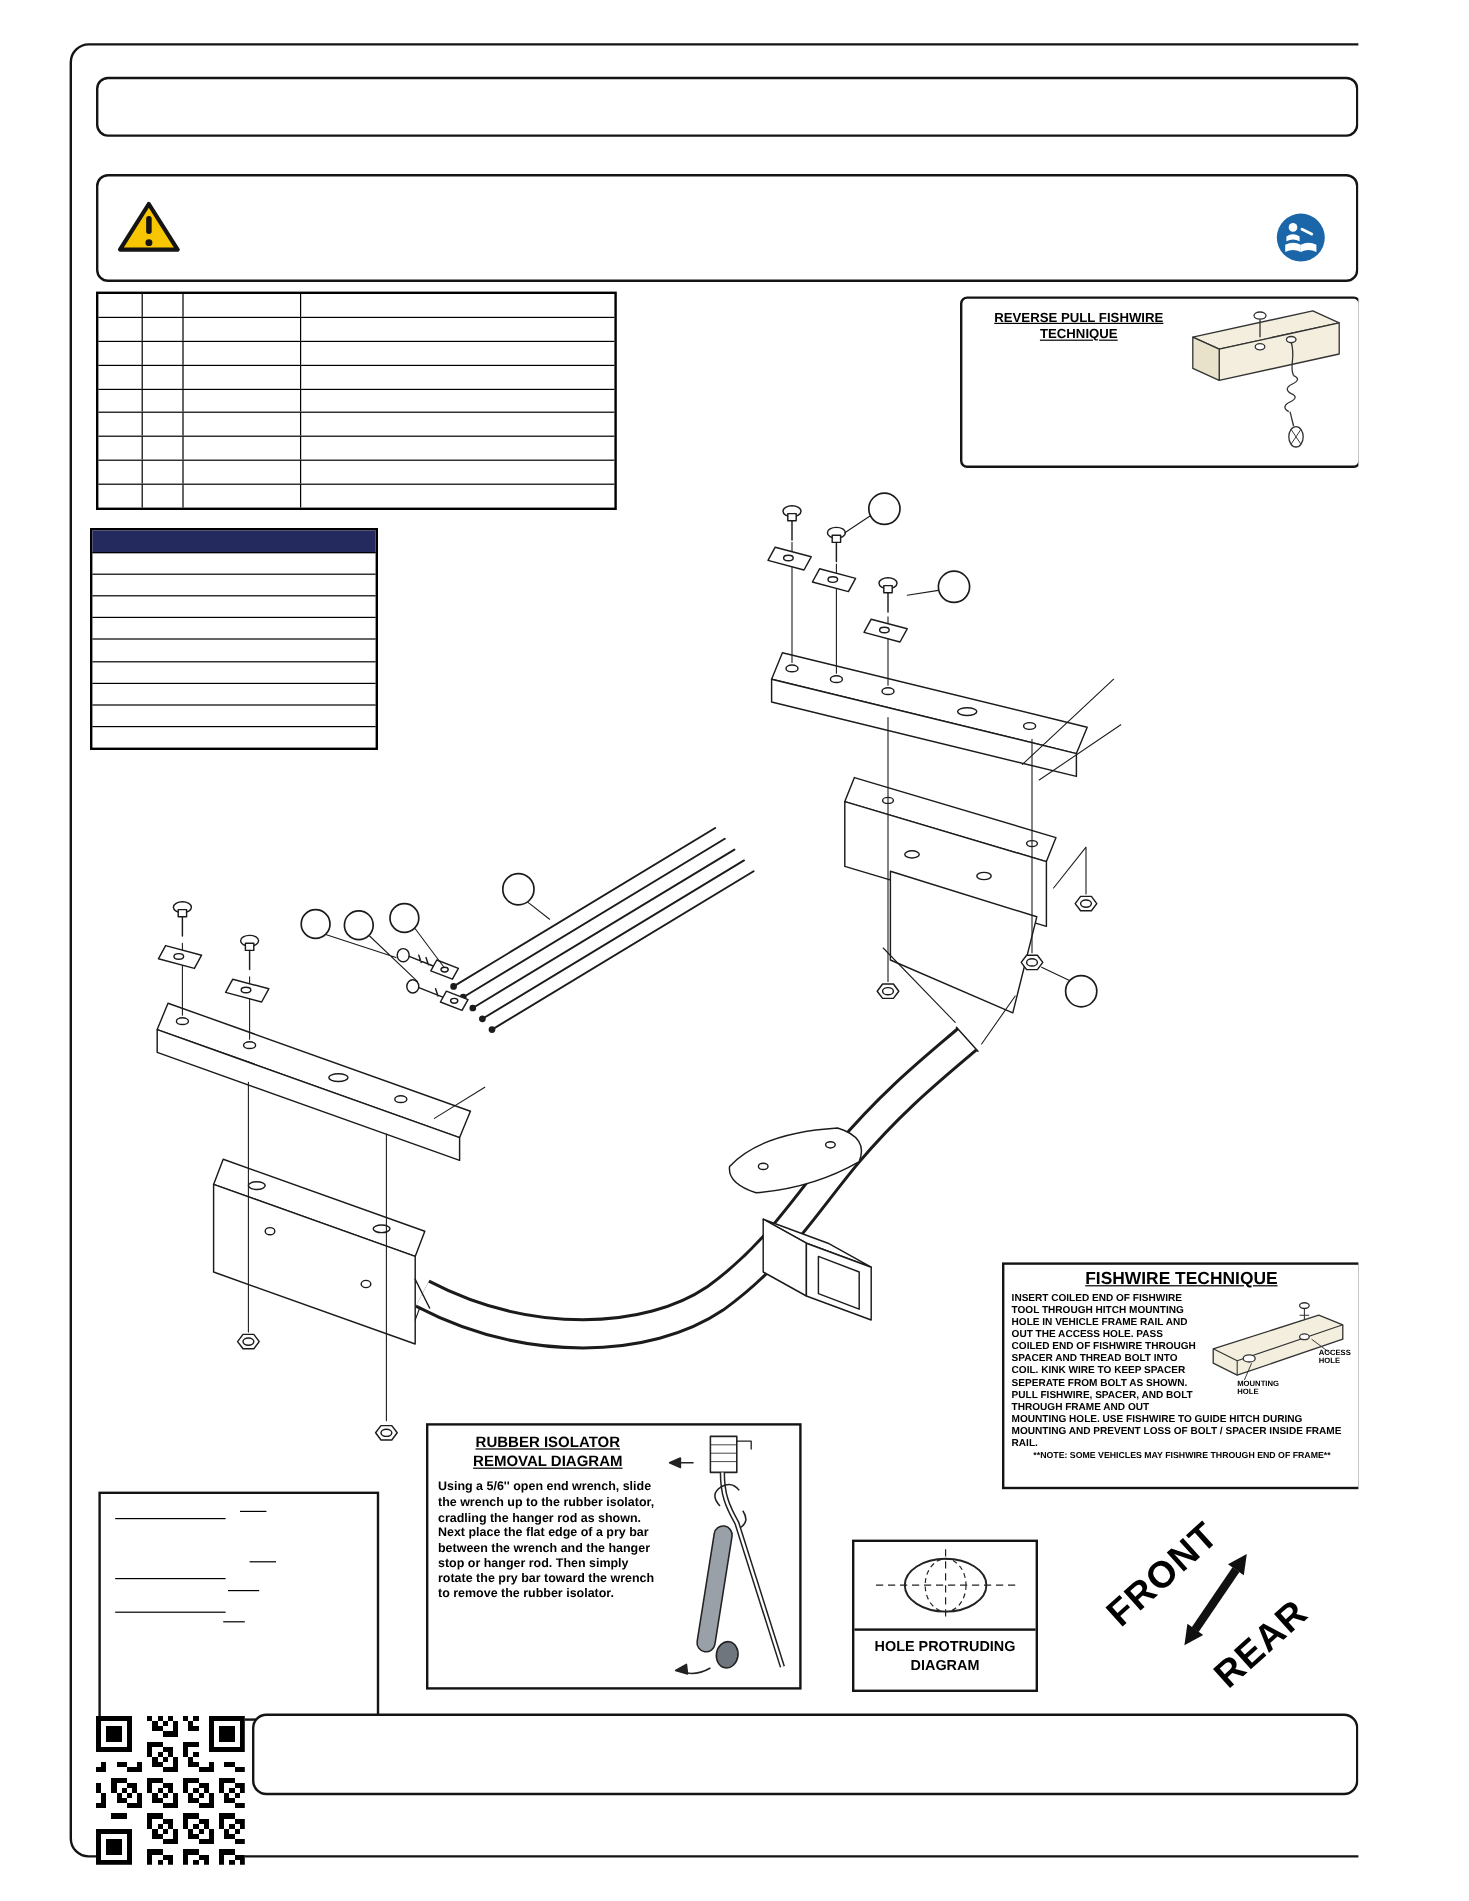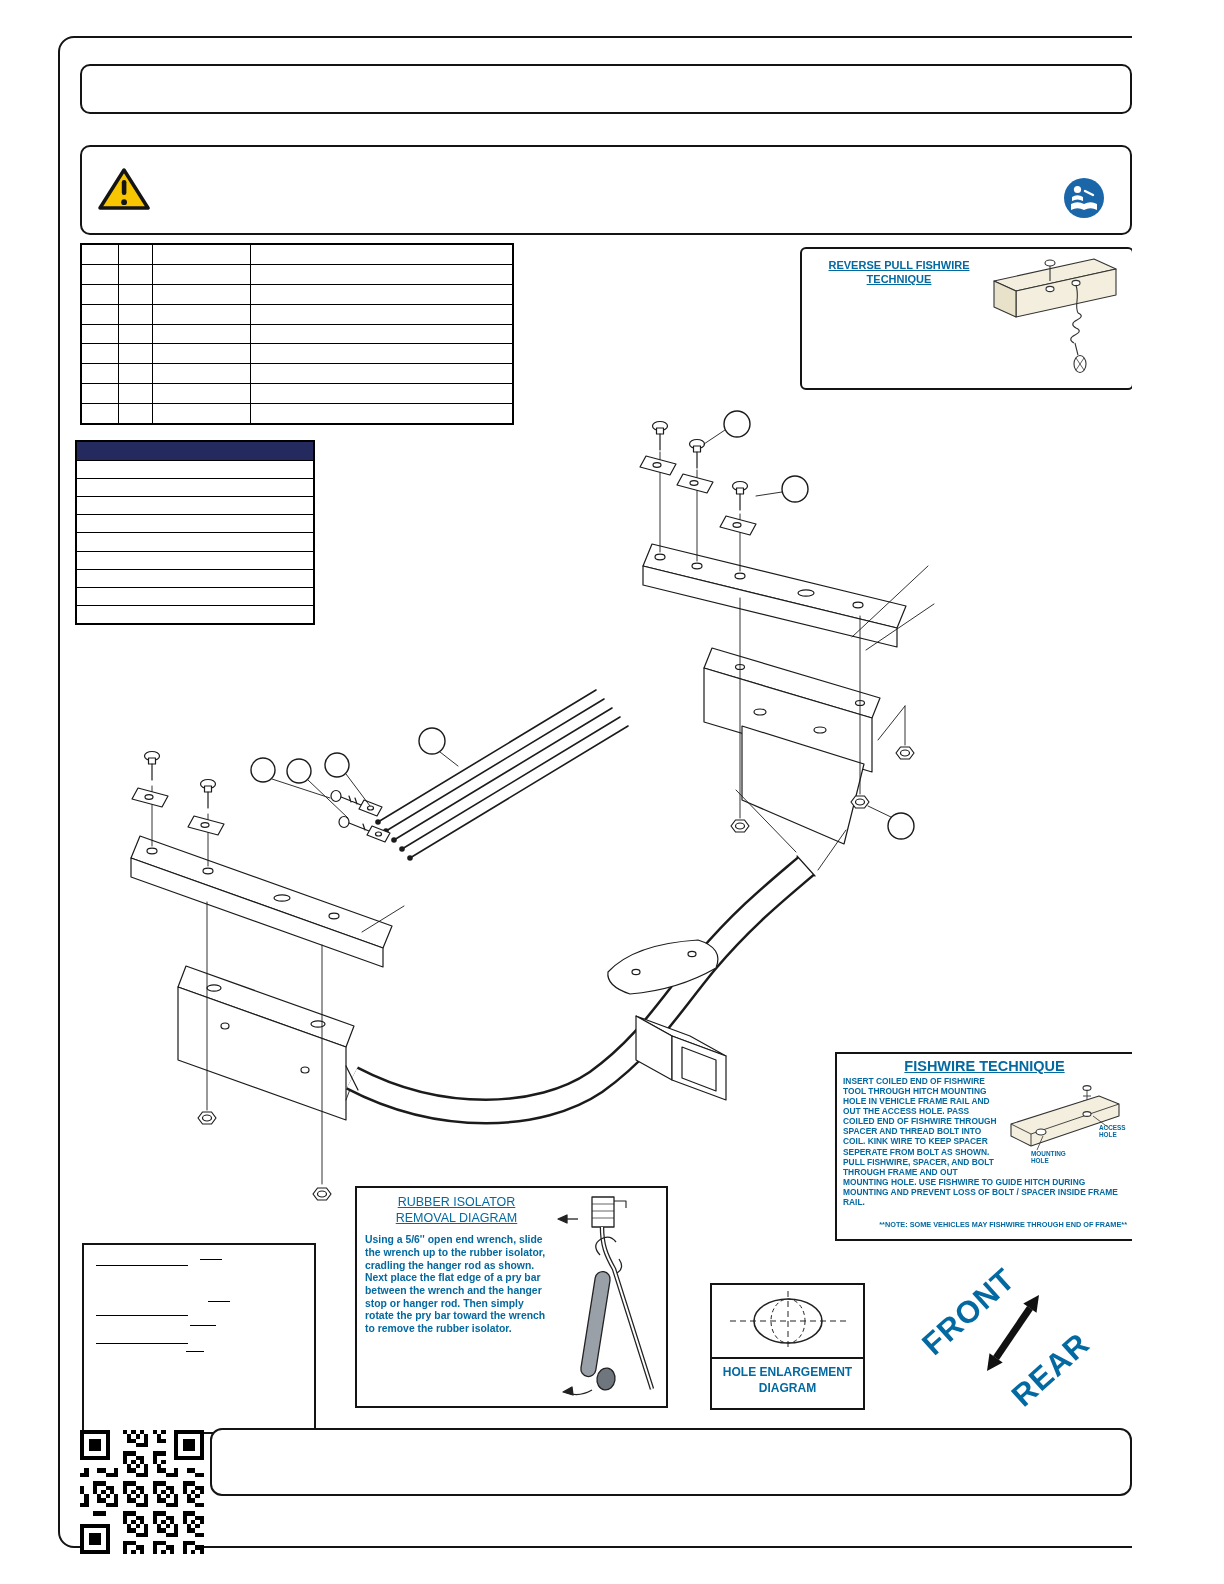--- a/index.html
+++ b/index.html
@@ -1,17 +1,17 @@
 <!DOCTYPE html>
 <html><head>
 <meta charset="utf-8">
 <style>
   html,body{margin:0;padding:0;background:#ffffff;}
   .page{position:relative;width:1132px;height:1584px;background:#fff;
-        font-family:"Liberation Sans",sans-serif;color:#0369a1;overflow:hidden;}
+        font-family:"Liberation Sans",sans-serif;color:#000000;overflow:hidden;}
   .abs{position:absolute;}
   .frame{border:2.5px solid #141414;border-radius:16px;}
   .box{background:#fff;border:2px solid #141414;}
   .pre{white-space:pre-line;}
 
   .outer-frame{left:58px;top:36px;width:1104px;height:1508px;}
   .header-box{left:80px;top:64px;width:1048px;height:46px;border:2px solid #141414;border-radius:10px;}
   .warning-box{left:80px;top:145px;width:1048px;height:86px;border:2px solid #141414;border-radius:10px;}
   .warning-icon{left:16px;top:19px;}
   .manual-icon{left:981px;top:30px;}
@@ -39,26 +39,26 @@
   .rp-body{position:absolute;left:12px;top:62px;width:242px;font-size:9.5px;font-weight:bold;line-height:1.24;}
 
   
   .fishwire-box{left:835px;top:1052px;width:295px;height:185px;}
   .fw-title{text-align:center;font-size:14.5px;font-weight:bold;text-decoration:underline;margin-top:4px;}
   .fw-content{padding:2px 5px 0 6px;font-size:8.4px;font-weight:bold;line-height:1.2;}
   .fw-illustration{float:right;position:relative;width:120px;height:96px;margin:0 0 2px 4px;}
   .fw-label{position:absolute;font-size:6.4px;font-weight:bold;line-height:1.1;}
   .fw-label-access{left:92px;top:48px;}
   .fw-label-mounting{left:24px;top:74px;}
-  .fw-note{clear:both;text-align:right;font-size:7.3px;font-weight:bold;margin-top:14px;}
+  .fw-note{clear:both;text-align:center;font-size:7.3px;font-weight:bold;margin-top:2px;}
 
   
   .rubber-box{left:355px;top:1186px;width:313px;height:222px;padding:5px 6px;box-sizing:border-box;}
   .rb-illustration{float:right;width:112px;height:206px;}
-  .rb-title{text-align:center;font-size:12.5px;font-weight:normal;text-decoration:underline;line-height:1.25;margin:2px 4px 0 2px;}
+  .rb-title{text-align:center;font-size:12.5px;font-weight:bold;text-decoration:underline;line-height:1.25;margin:2px 4px 0 2px;}
   .rb-p{font-size:10.4px;font-weight:bold;line-height:1.22;margin:8px 0 0 2px;}
 
   
   .hole-box{left:710px;top:1283px;width:155px;height:127px;box-sizing:border-box;}
   .hb-illustration{height:72px;}
   .hb-label{border-top:2px solid #141414;text-align:center;font-size:12px;font-weight:bold;line-height:1.3;padding:6px 2px;}
 
   
   .weights-box{left:82px;top:1243px;width:230px;height:187px;}
   .blank-line{position:absolute;border-top:1.8px solid #000;height:0;}
@@ -413,21 +413,21 @@
     <div class="hb-illustration">
       <svg width="151" height="72" viewBox="0 0 151 72">
         <g fill="none" stroke="#222">
           <ellipse cx="76" cy="36" rx="34" ry="22" stroke-width="1.6"></ellipse>
           <ellipse cx="76" cy="36" rx="17" ry="22" stroke-width="1" stroke-dasharray="4 3"></ellipse>
           <path d="M18,36 H134" stroke-dasharray="6 4" stroke-width="1"></path>
           <path d="M76,6 V66" stroke-dasharray="6 4" stroke-width="1"></path>
         </g>
       </svg>
     </div>
-    <div class="hb-label pre">HOLE ENLARGEMENT
+    <div class="hb-label pre">HOLE PROTRUDING
 DIAGRAM</div>
   </section>
 
   <div class="abs front-rear">
     <div class="fr-text fr-front">FRONT</div>
     <svg class="fr-arrow" width="100" height="110" viewBox="0 0 100 110">
       <path d="M33,84 L67,34" stroke="#111" stroke-width="7"></path>
       <polygon points="76,21 73.5,38.8 60.3,29.6" fill="#111"></polygon>
       <polygon points="24,97 39.7,88.4 26.5,79.2" fill="#111"></polygon>
     </svg>

